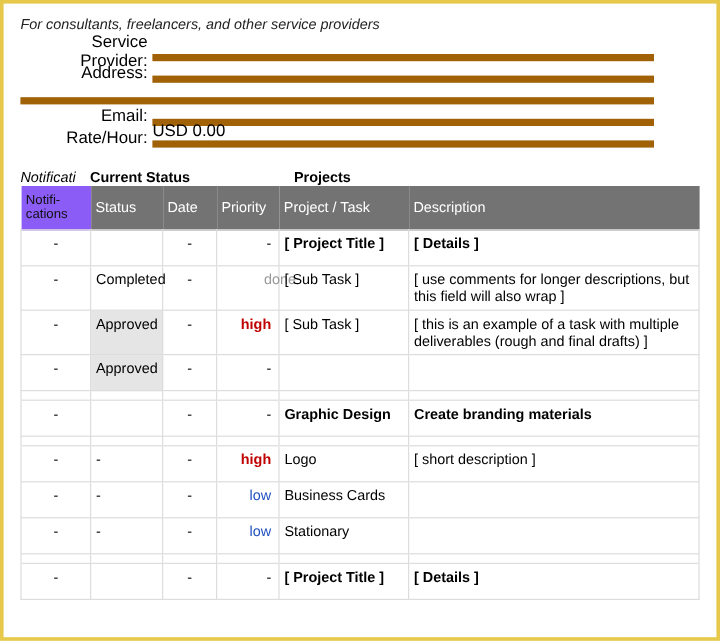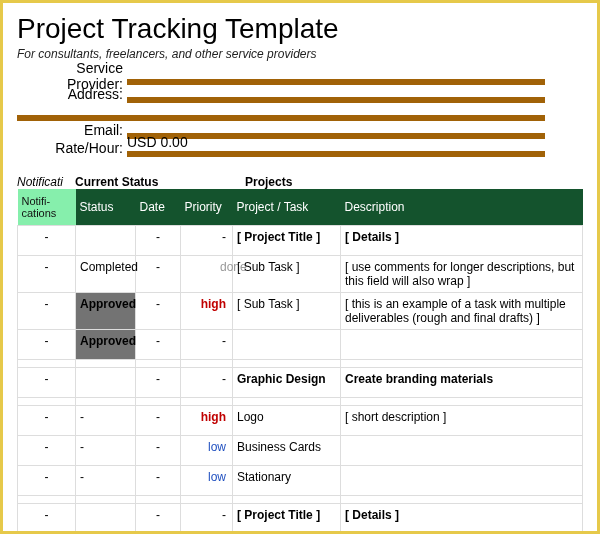--- a/index.html
+++ b/index.html
@@ -54,30 +54,30 @@
     .sh-notif { width: 58px; font-weight: normal;}
     .sh-status { width: 170px; font-style: normal;}
     .sh-projects { font-style: normal; }
     table {
       width: 100%;
       border-collapse: collapse;
       font-size: 12px;
       table-layout: fixed;
     }
     thead th {
-      background: #14532d;
+      background: #737373;
       color: #fff;
       font-weight: normal;
       text-align: left;
       padding: 6px 4px;
       border: none;
       font-size: 12px;
     }
     thead th.notif-head {
-      background: #86efac;
+      background: #8b5cf6;
       color: #111;
       font-size: 11px;
       vertical-align: top;
       line-height: 1.1;
     }
     tbody td {
       border: 1px solid #ddd;
       padding: 4px 4px;
       vertical-align: top;
       font-size: 12px;
@@ -87,38 +87,36 @@
     .col-status { width: 60px; text-align: left; }
     .col-date { width: 45px; text-align: center; }
     .col-priority { width: 52px; text-align: right; padding-right: 6px;}
     .col-task { width: 108px; }
     .col-desc { }
     .bold-cell { font-weight: bold; }
     .priority-high { color: #c00000; font-weight: bold; }
     .priority-low { color: #2050c0; }
     .priority-done { color: #999; padding-left: 39px; }
     .status-approved {
-      background: #737373;
+      background: #e5e5e5;
       text-align: center;
-      font-weight: bold;
     }
     .sep-row td {
       padding: 0;
       height: 8px;
       border-left: 1px solid #ddd;
       border-right: 1px solid #ddd;
       border-top: none;
       border-bottom: none;
     }
   </style>
 </head>
 <body>
 
 <div class="page">
-  <h1>Project Tracking Template</h1>
   <div class="subtitle">For consultants, freelancers, and other service providers</div>
 
   <div class="info-block">
     <div class="info-row">
       <div class="info-label">Service Provider:</div>
       <div class="info-value"></div>
     </div>
     <div class="info-row">
       <div class="info-label">Address:</div>
       <div class="info-value"></div>

